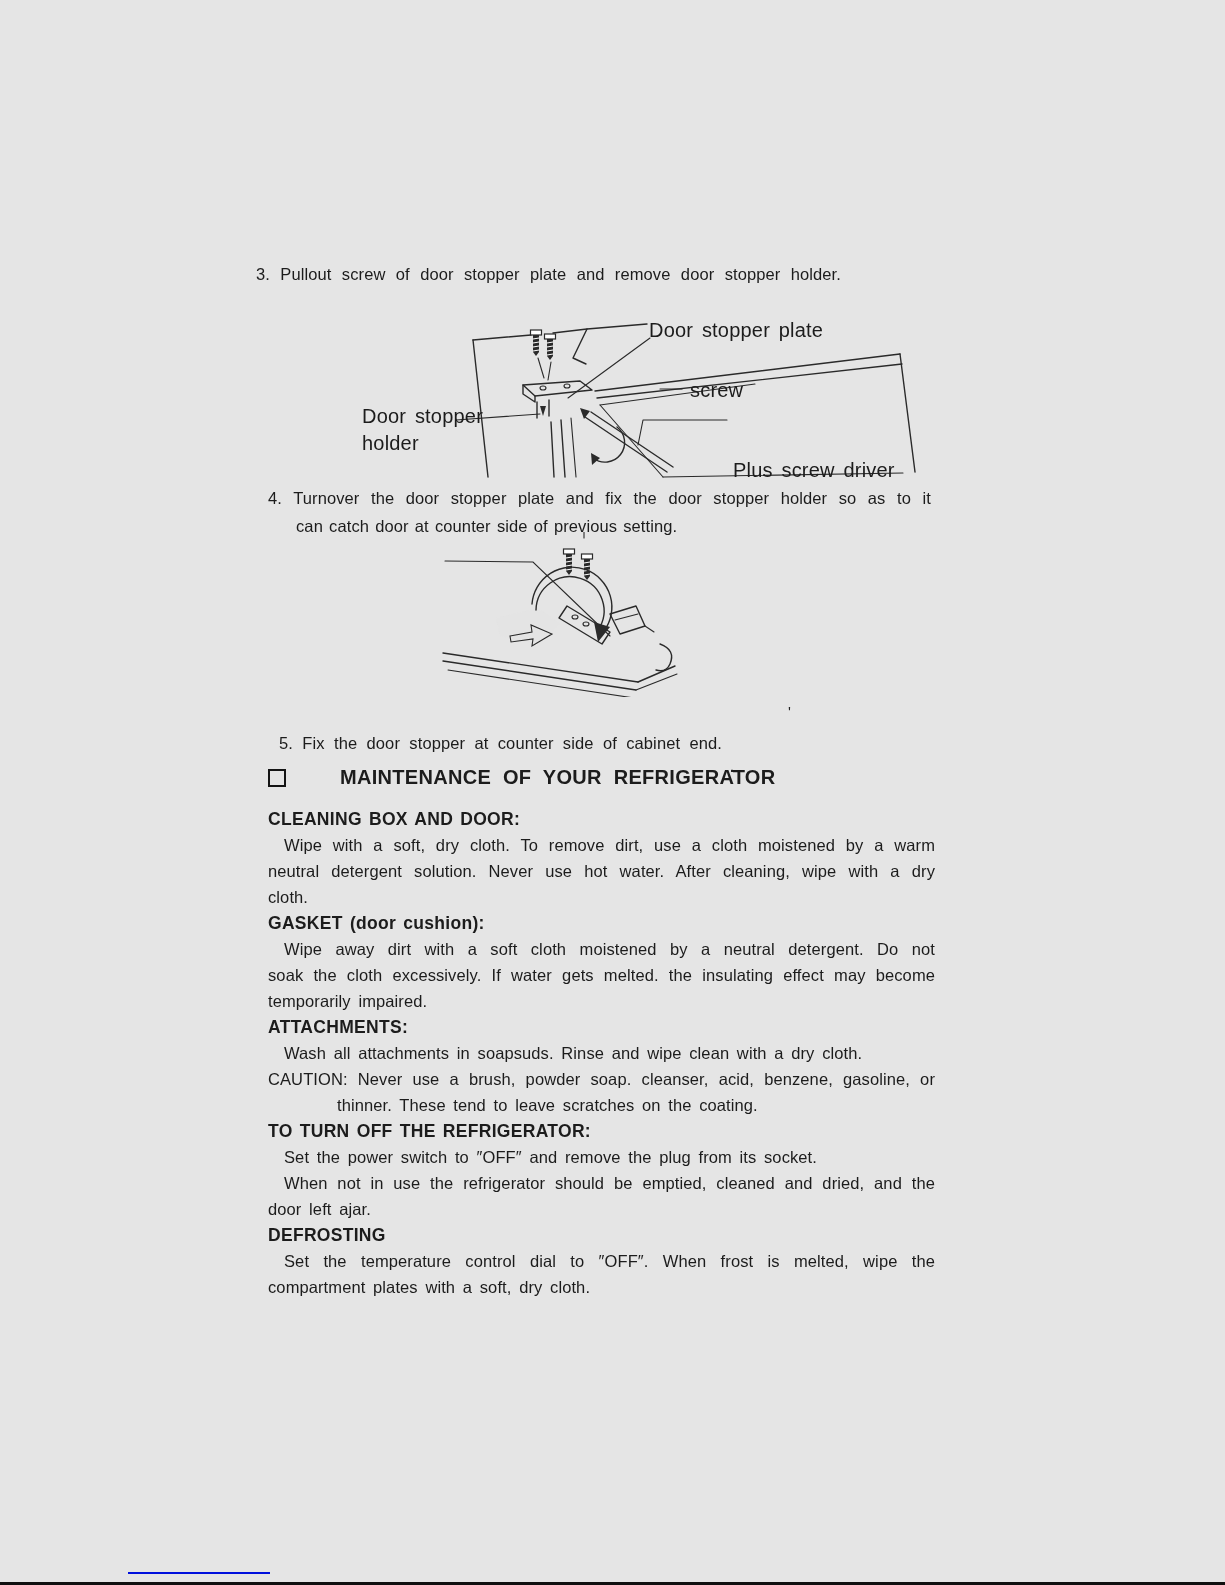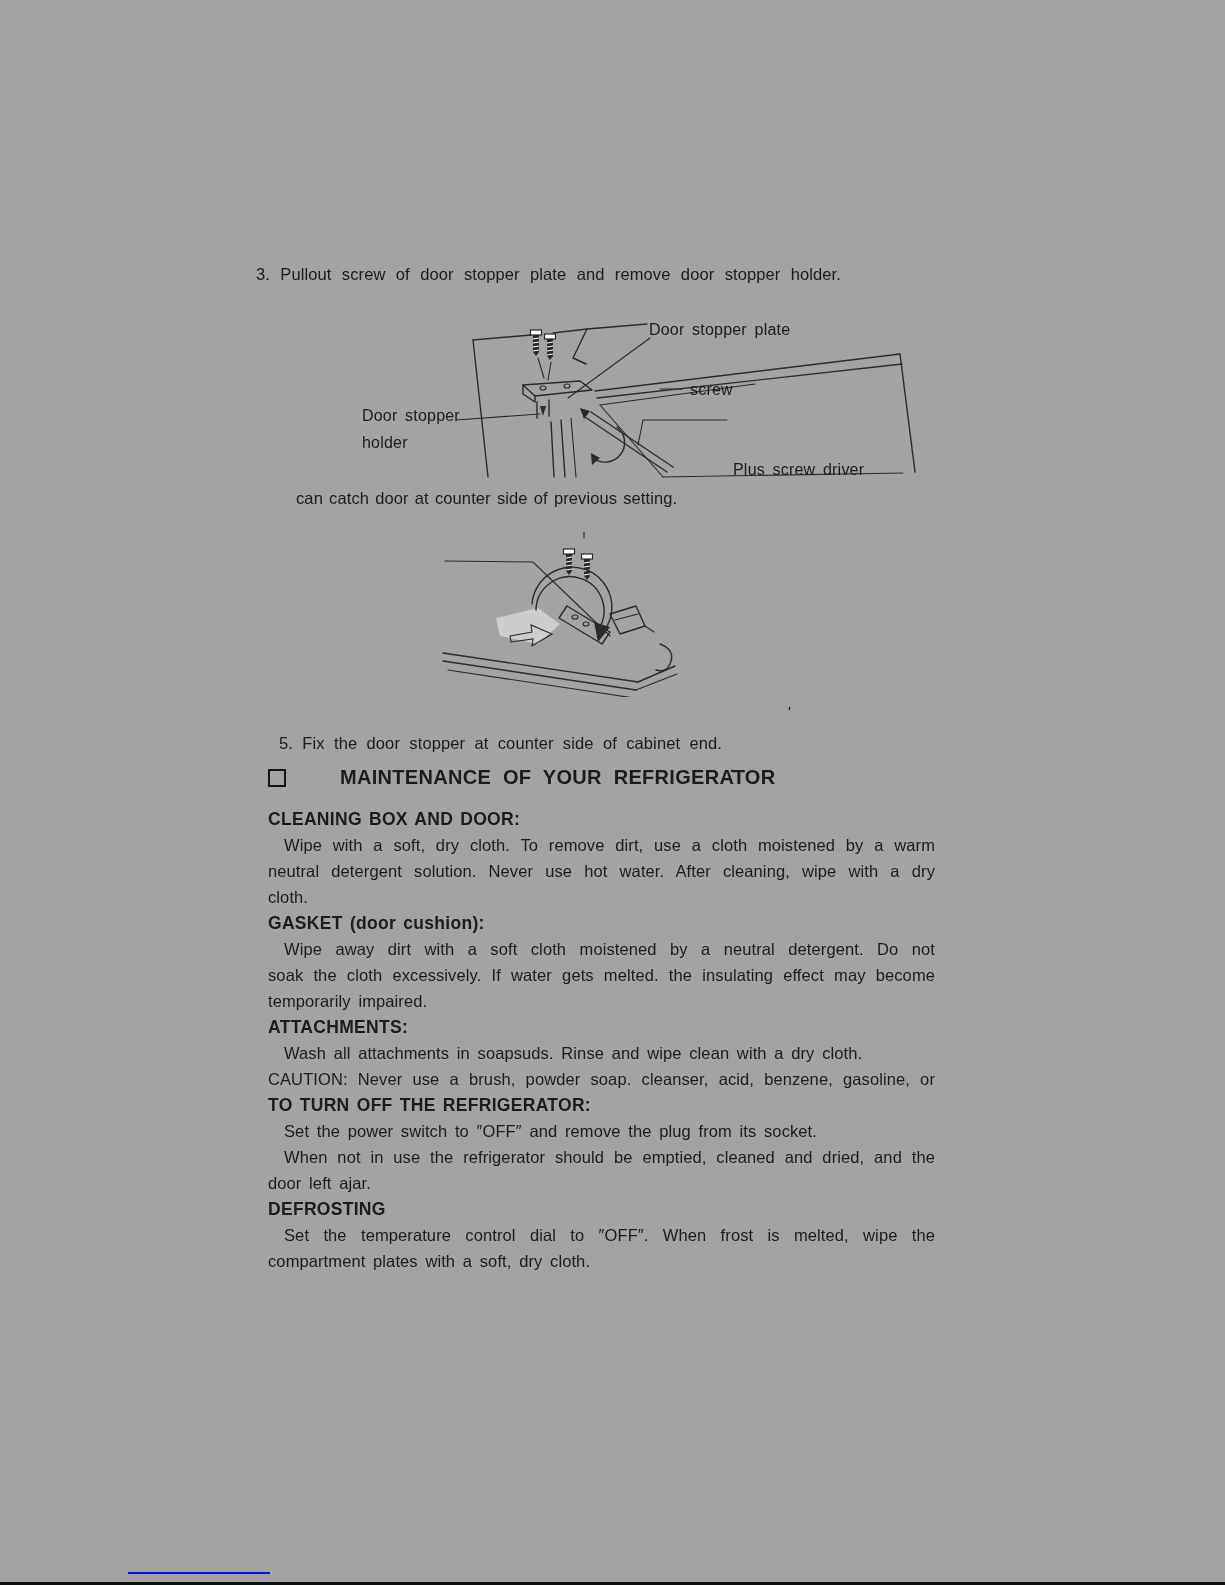--- a/index.html
+++ b/index.html
@@ -1,29 +1,29 @@
 <!DOCTYPE html>
 <html><head>
 <meta charset="utf-8">
 <style>
   html,body { margin:0; padding:0; background:#ffffff; }
   .page {
     position:relative; width:1225px; height:1585px;
-    background:#a3a3a3; overflow:hidden;
+    background:#e5e5e5; overflow:hidden;
     font-family:"Liberation Sans","DejaVu Sans",sans-serif;
     color:#1c1c1c;
   }
   .abs { position:absolute; }
   .stepline {
     font-size:16.5px; letter-spacing:0.1px; word-spacing:1.5px;
     line-height:21px; white-space:normal;
   }
   .just { text-align:justify; text-align-last:justify; }
   .figlabel {
-    font-size:16px; letter-spacing:0.2px; word-spacing:3px;
+    font-size:20px; letter-spacing:0.2px; word-spacing:3px;
     white-space:nowrap; line-height:20px;
   }
   .heading-row { display:flex; align-items:center; }
   .heading-square {
     width:14px; height:14px; border:2.5px solid #141414;
     margin-right:13px; flex:0 0 auto;
   }
   .heading-text {
     font-weight:700; font-size:20px; letter-spacing:0.3px; word-spacing:6px;
     white-space:nowrap;
@@ -120,20 +120,21 @@
     <div class="figlabel" style="position:absolute; left:294px; top:8px;">Door stopper plate</div>
     <div class="figlabel" style="position:absolute; left:335px; top:68px;text-align:right;">screw</div>
     <div class="figlabel" style="position:absolute; left:7px; top:94px;">
       <div>Door stopper</div>
       <div style="margin-top:7px;">holder</div>
     </div>
     <div class="figlabel" style="position:absolute; left:378px; top:100px;margin-top:48px;">Plus screw driver</div>
   </div>
 
   <div class="abs" style="left:268px; top:484px; width:663px;">
+    <div class="stepline just" style="height:28px; line-height:28px;">4. Turnover the door stopper plate and fix the door stopper holder so as to it</div>
     <div class="stepline" style="padding-left:28px; height:28px; line-height:28px;">can catch door at counter side of previous setting.</div>
   </div>
 
   <div class="abs" style="left:438px; top:532px; width:270px; height:165px;">
     <svg width="270" height="165" viewBox="0 0 270 165">
       <polygon class="shade" points="58,86 100,76 122,92 100,112 62,104"></polygon>
       <g>
         <path class="thin" d="M7,29 L95,30 L172,104"></path>
         <path class="thin" d="M146,0 L146,6"></path>
       </g>
@@ -182,20 +183,21 @@
       <div class="tline jfirst">Wipe with a soft, dry cloth. To remove dirt, use a cloth moistened by a warm</div>
       <div class="tline j">neutral detergent solution. Never use hot water. After cleaning, wipe with a dry</div>
       <div class="tline plain">cloth.</div>
       <div class="tline header">GASKET (door cushion):</div>
       <div class="tline jfirst">Wipe away dirt with a soft cloth moistened by a neutral detergent. Do not</div>
       <div class="tline j">soak the cloth excessively. If water gets melted. the insulating effect may become</div>
       <div class="tline plain">temporarily impaired.</div>
       <div class="tline header">ATTACHMENTS:</div>
       <div class="tline first">Wash all attachments in soapsuds. Rinse and wipe clean with a dry cloth.</div>
       <div class="tline j">CAUTION: Never use a brush, powder soap. cleanser, acid, benzene, gasoline, or</div>
+      <div class="tline hang">thinner. These tend to leave scratches on the coating.</div>
       <div class="tline header">TO TURN OFF THE REFRIGERATOR:</div>
       <div class="tline first">Set the power switch to ″OFF″ and remove the plug from its socket.</div>
       <div class="tline jfirst">When not in use the refrigerator should be emptied, cleaned and dried, and the</div>
       <div class="tline plain">door left ajar.</div>
       <div class="tline header">DEFROSTING</div>
       <div class="tline jfirst">Set the temperature control dial to ″OFF″. When frost is melted, wipe the</div>
       <div class="tline plain">compartment plates with a soft, dry cloth.</div>
     </div>
 
   <div class="blue-line" style="background: rgb(0, 16, 221);"></div>

